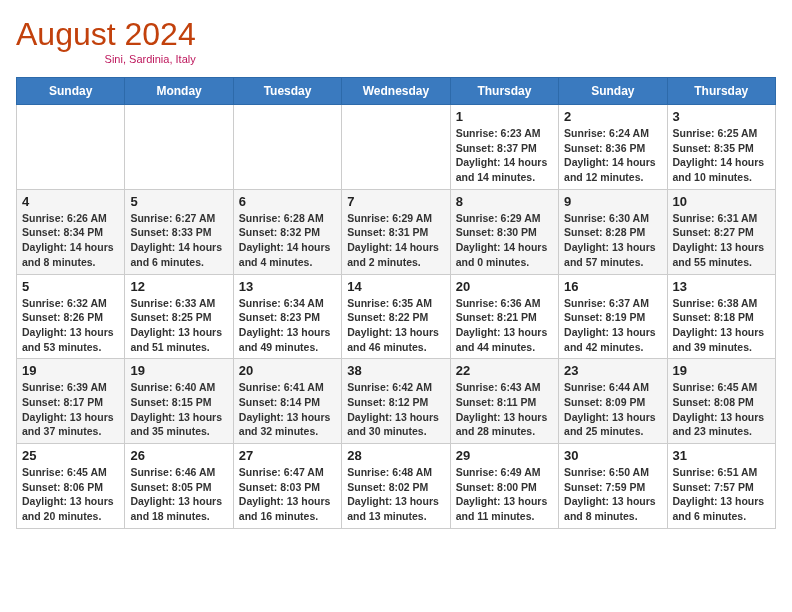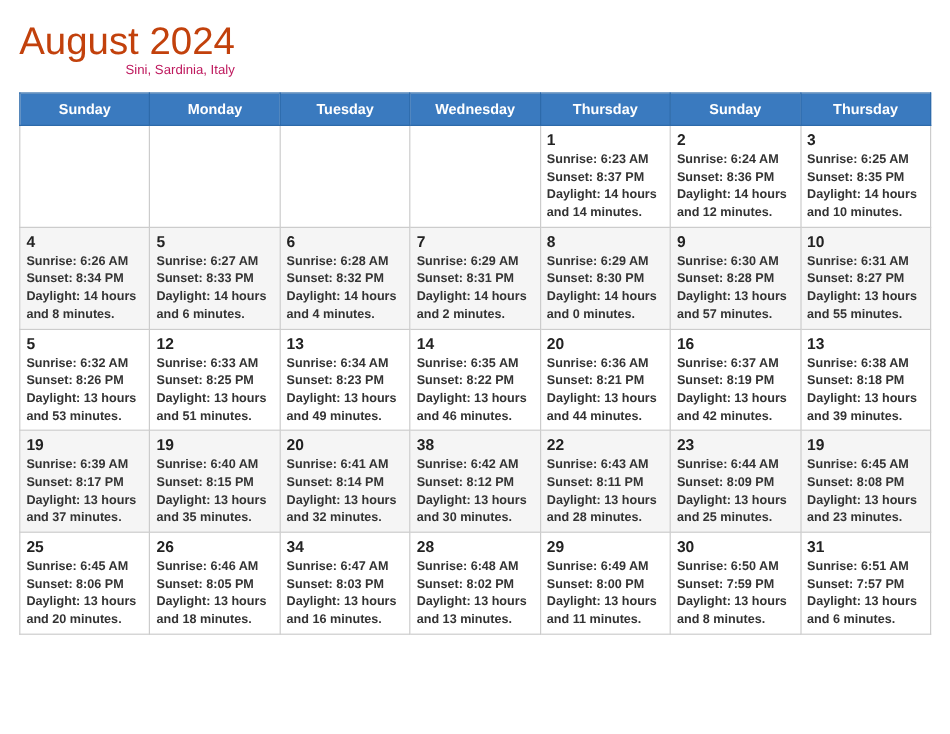--- a/index.html
+++ b/index.html
@@ -215,21 +215,21 @@
       <tr class="row-odd">
         <td>
           <div class="day-num">25</div>
           <div class="day-info">Sunrise: 6:45 AM<br>Sunset: 8:06 PM<br>Daylight: 13 hours and 20 minutes.</div>
         </td>
         <td>
           <div class="day-num">26</div>
           <div class="day-info">Sunrise: 6:46 AM<br>Sunset: 8:05 PM<br>Daylight: 13 hours and 18 minutes.</div>
         </td>
         <td>
-          <div class="day-num">34</div>
+          <div class="day-num">27</div>
           <div class="day-info">Sunrise: 6:47 AM<br>Sunset: 8:03 PM<br>Daylight: 13 hours and 16 minutes.</div>
         </td>
         <td>
           <div class="day-num">28</div>
           <div class="day-info">Sunrise: 6:48 AM<br>Sunset: 8:02 PM<br>Daylight: 13 hours and 13 minutes.</div>
         </td>
         <td>
           <div class="day-num">29</div>
           <div class="day-info">Sunrise: 6:49 AM<br>Sunset: 8:00 PM<br>Daylight: 13 hours and 11 minutes.</div>
         </td>

